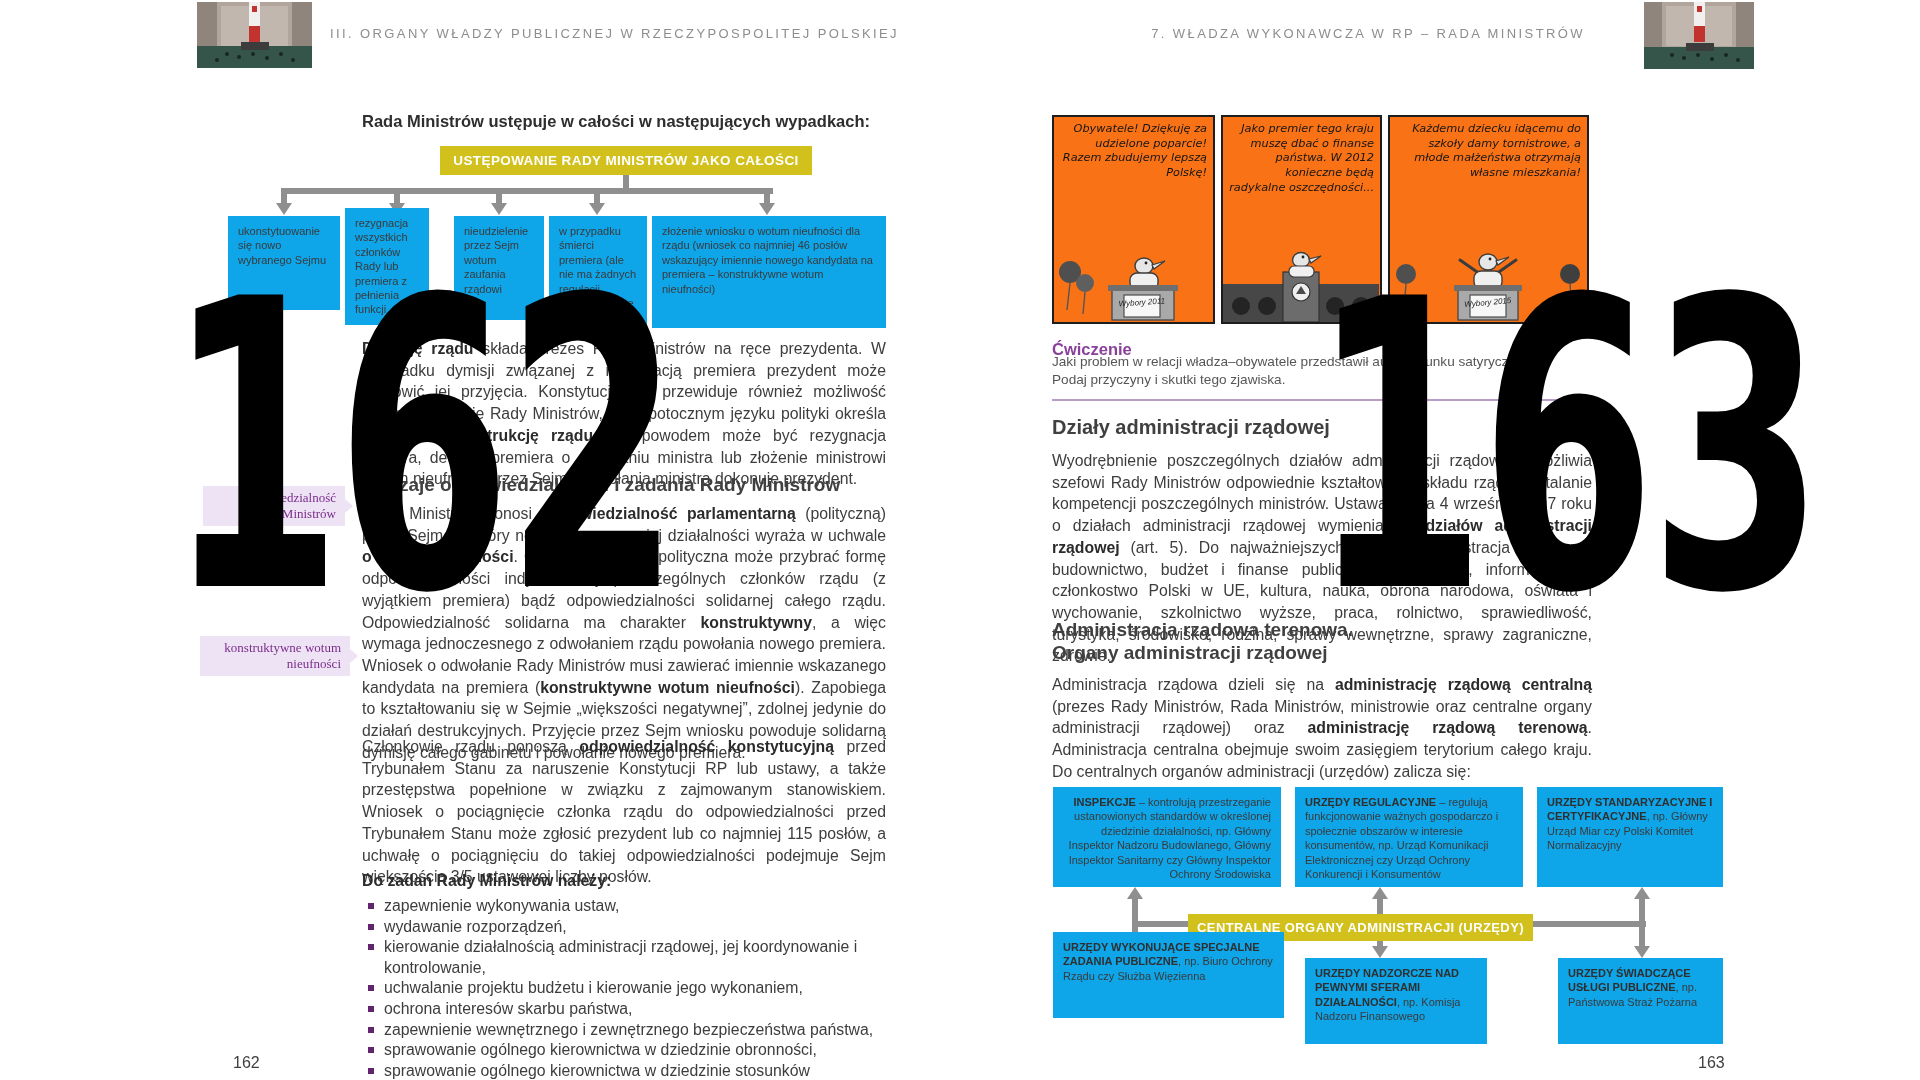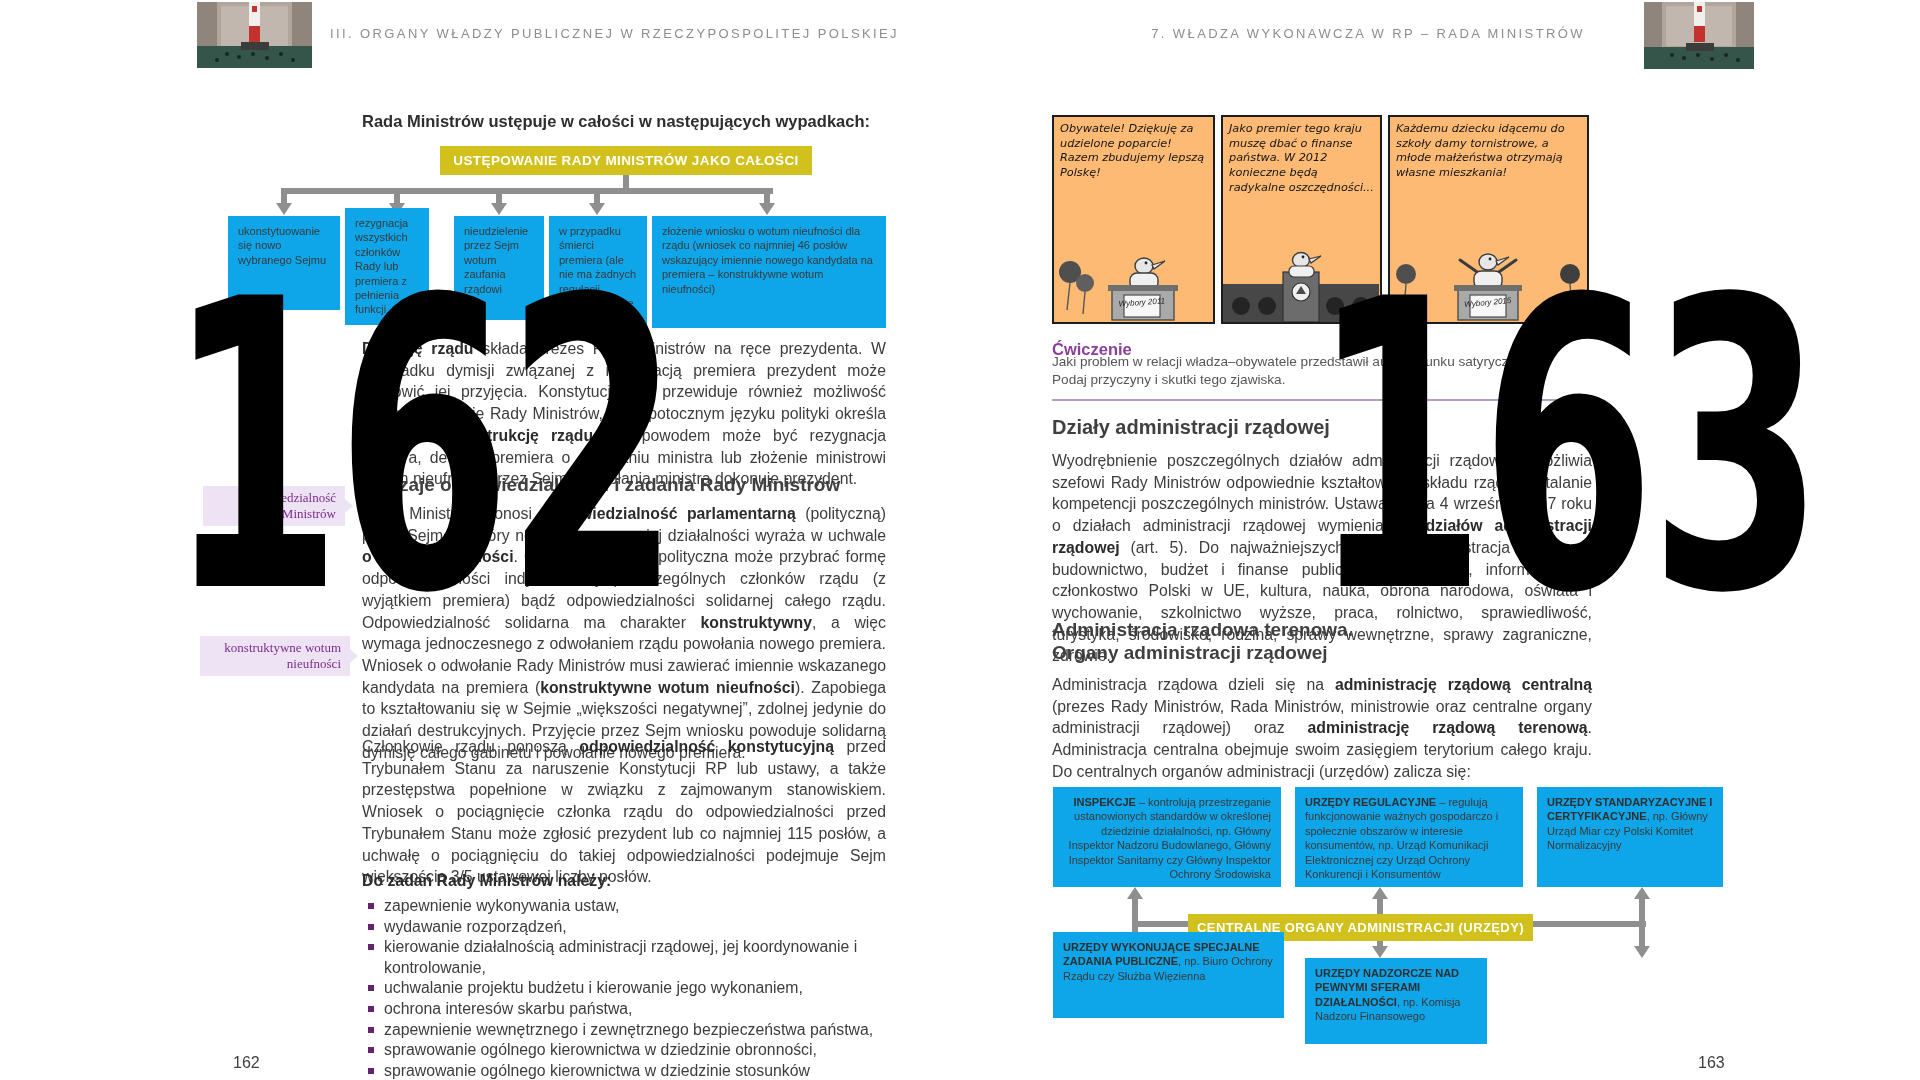--- a/index.html
+++ b/index.html
@@ -28,21 +28,21 @@
   
   .mlabel{position:absolute;background:#eee3f4;color:#7b2d8c;font-family:"Liberation Serif",serif;
           font-size:13px;line-height:16px;text-align:right;padding:4px 9px;z-index:2;}
   .mlabel:after{content:'';position:absolute;left:100%;top:50%;margin-top:-7px;
           border:7px solid transparent;border-left:8px solid #eee3f4;border-right:0;}
   
   .tlist{list-style:none;margin:0;padding:0;font-size:15.8px;line-height:20.6px;color:#3d3d3d;}
   .tlist li{position:relative;padding-left:22px;}
   .tlist li .sq{position:absolute;left:6px;top:7px;width:6px;height:6px;background:#63246e;}
   
-  .panel{position:absolute;background:#fdba74;border:2.5px solid #1d1d1d;box-sizing:border-box;}
+  .panel{position:absolute;background:#f97316;border:2.5px solid #1d1d1d;box-sizing:border-box;text-align:right;}
   .panel .txt{font-family:"DejaVu Sans",sans-serif;font-style:italic;font-size:11.3px;line-height:1.3;
               color:#151515;padding:5px 6px 0 6px;}
   .panel svg{position:absolute;left:0;bottom:0;}
   .exhead{font-size:16.5px;font-weight:bold;color:#8a3f9b;margin-top:12px;}
   .extext{font-size:13.6px;line-height:18.4px;color:#565656;}
   .divider{position:absolute;height:2px;background:#b79cc8;}
   .pagenum{font-size:16px;color:#3f3f3f;}
   
   .wm{position:absolute;z-index:50;color:#000;font-family:"DejaVu Sans",sans-serif;font-weight:900;
       font-size:400px;line-height:0.74;letter-spacing:-10px;transform:scaleX(0.63);transform-origin:0 0;}
@@ -253,19 +253,22 @@
   <div class="ah down" style="left:1634px;top:946px;"></div>
 
   <div class="abs ybar" style="left:1188px;top:914px;width:345px;height:27px;line-height:27px;font-size:13px;">CENTRALNE ORGANY ADMINISTRACJI (URZĘDY)</div>
 
   <div class="gbox" style="left:1053px;top:932px;width:231px;min-height:86px;">
     <span class="b">URZĘDY WYKONUJĄCE SPECJALNE ZADANIA PUBLICZNE</span><span>, np. Biuro Ochrony Rządu czy Służba Więzienna</span>
   </div>
   <div class="gbox" style="left:1305px;top:958px;width:182px;min-height:86px;">
     <span class="b">URZĘDY NADZORCZE NAD PEWNYMI SFERAMI DZIAŁALNOŚCI</span><span>, np. Komisja Nadzoru Finansowego</span>
   </div>
+  <div class="gbox" style="left:1558px;top:958px;width:165px;min-height:86px;">
+    <span class="b">URZĘDY ŚWIADCZĄCE USŁUGI PUBLICZNE</span><span>, np. Państwowa Straż Pożarna</span>
+  </div>
 
   <div class="abs pagenum" style="left:1698px;top:1054px;">163</div>
 
   <div class="wm" style="left:167px;top:300px;">162</div>
   <div class="wm" style="left:1311px;top:300px;">163</div>
 
 </div>
 
 </body></html>

